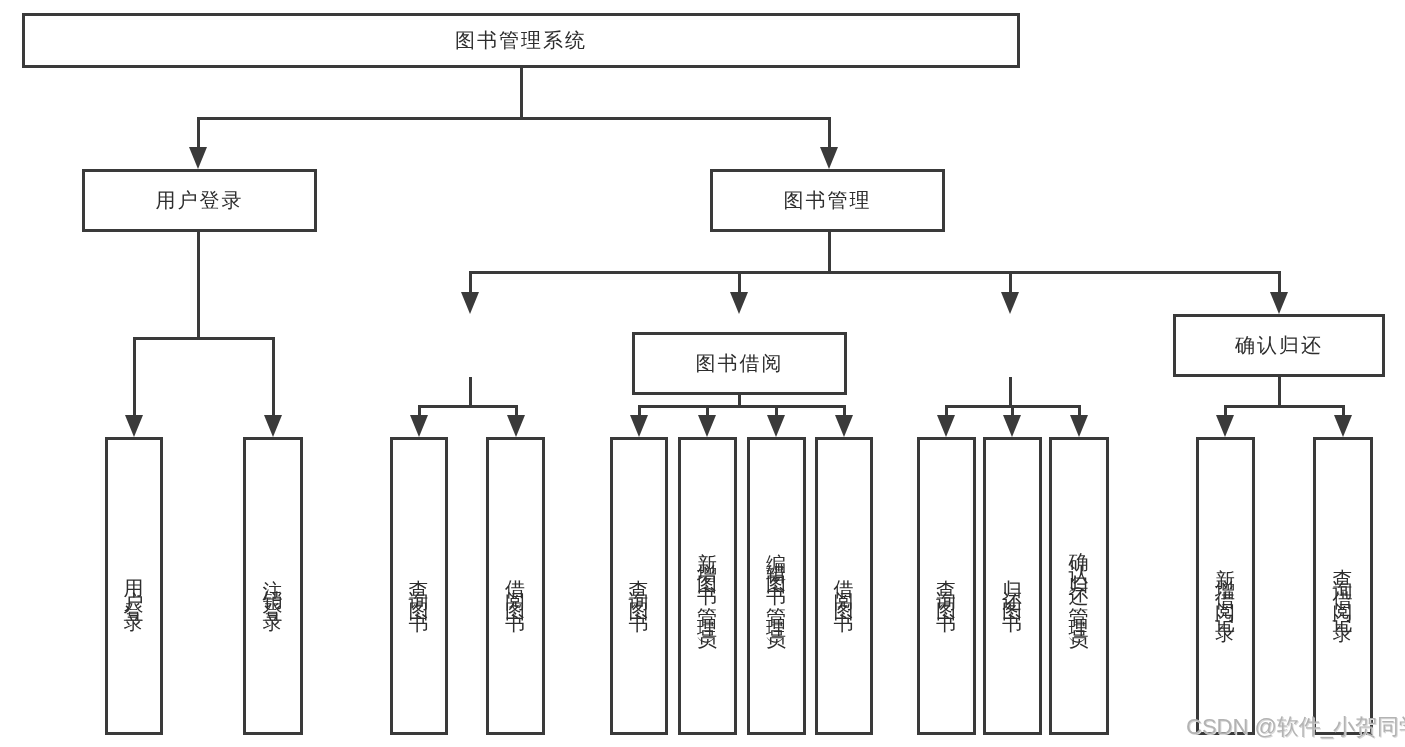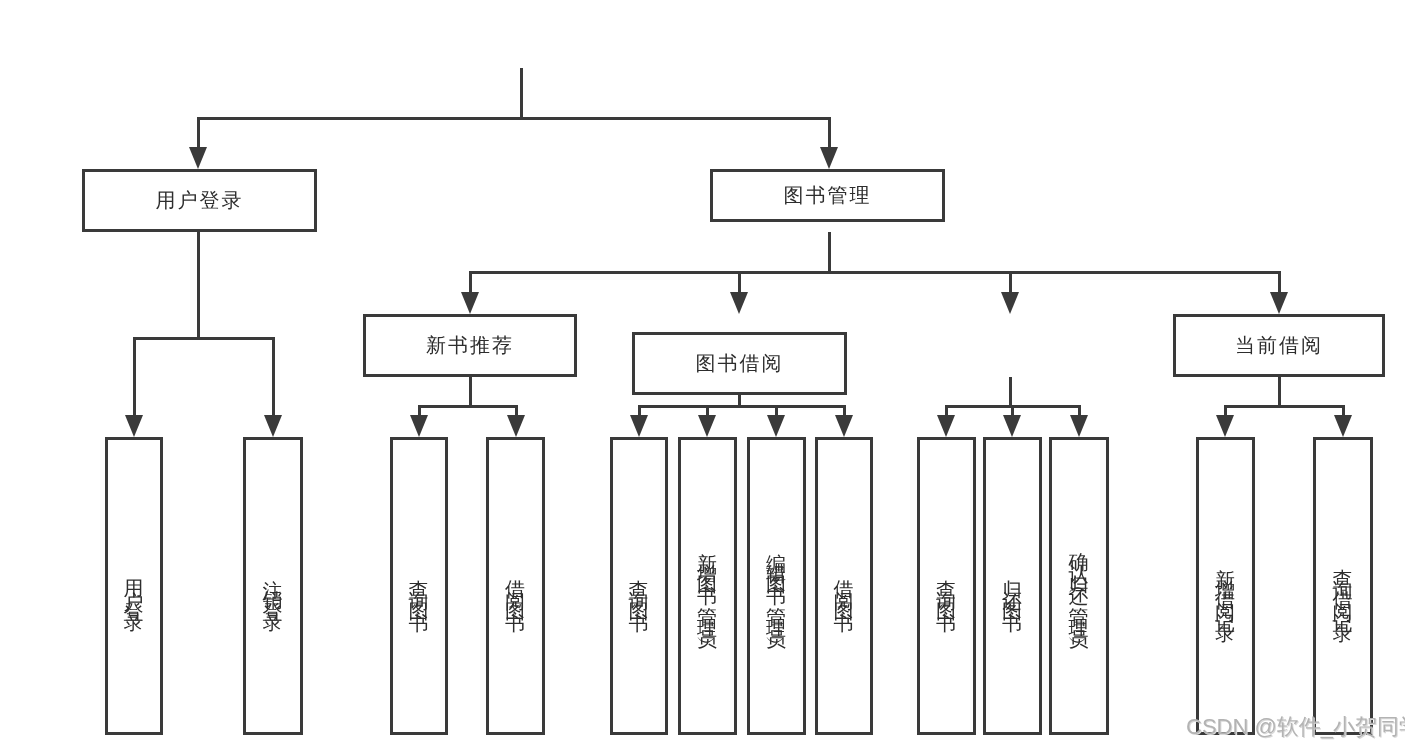--- a/index.html
+++ b/index.html
@@ -69,32 +69,35 @@
     white-space: nowrap;
     z-index: 3;
     text-shadow: 1px 1px 0 #d9d9d9;
   }
 </style>
 </head>
 <body>
 
 <div class="canvas">
 
+  <div class="box" style="left:22px;top:13px;width:998px;height:55px">
+    <span class="hlabel">图书管理系统</span>
+  </div>
 
   <div class="vline" style="left:520px;top:68px;height:49px"></div>
   <div class="hline" style="left:197px;top:117px;width:634px"></div>
   <div class="vline" style="left:197px;top:117px;height:31px"></div>
   <div class="arrow" style="left:189px;top:147px"></div>
   <div class="vline" style="left:828px;top:117px;height:31px"></div>
   <div class="arrow" style="left:820px;top:147px"></div>
 
   <div class="box" style="left:82px;top:169px;width:235px;height:63px">
     <span class="hlabel">用户登录</span>
   </div>
-  <div class="box" style="left:710px;top:169px;width:235px;height:53px">
+  <div class="box" style="left:710px;top:169px;width:235px;height:63px">
     <span class="hlabel">图书管理</span>
   </div>
 
   <div class="vline" style="left:197px;top:232px;height:105px"></div>
   <div class="hline" style="left:133px;top:337px;width:142px"></div>
   <div class="vline" style="left:133px;top:337px;height:78px"></div>
   <div class="arrow" style="left:125px;top:415px"></div>
   <div class="vline" style="left:272px;top:337px;height:78px"></div>
   <div class="arrow" style="left:264px;top:415px"></div>
 
@@ -102,28 +105,25 @@
   <div class="hline" style="left:469px;top:271px;width:812px"></div>
   <div class="vline" style="left:469px;top:271px;height:21px"></div>
   <div class="arrow" style="left:461px;top:292px"></div>
   <div class="vline" style="left:738px;top:271px;height:21px"></div>
   <div class="arrow" style="left:730px;top:292px"></div>
   <div class="vline" style="left:1009px;top:271px;height:21px"></div>
   <div class="arrow" style="left:1001px;top:292px"></div>
   <div class="vline" style="left:1278px;top:271px;height:21px"></div>
   <div class="arrow" style="left:1270px;top:292px"></div>
 
-  <div class="box" style="left:363px;top:314px;width:214px;height:63px">
-    <span class="hlabel">新书推荐</span>
-  </div>
   <div class="box" style="left:632px;top:332px;width:215px;height:63px">
     <span class="hlabel">图书借阅</span>
   </div>
   <div class="box" style="left:1173px;top:314px;width:212px;height:63px">
-    <span class="hlabel">当前借阅</span>
+    <span class="hlabel">确认归还</span>
   </div>
 
   <div class="vline" style="left:469px;top:377px;height:28px"></div>
   <div class="hline" style="left:418px;top:405px;width:100px"></div>
   <div class="vline" style="left:418px;top:405px;height:10px"></div>
   <div class="arrow" style="left:410px;top:415px"></div>
   <div class="vline" style="left:515px;top:405px;height:10px"></div>
   <div class="arrow" style="left:507px;top:415px"></div>
 
   <div class="vline" style="left:738px;top:377px;height:28px"></div>

